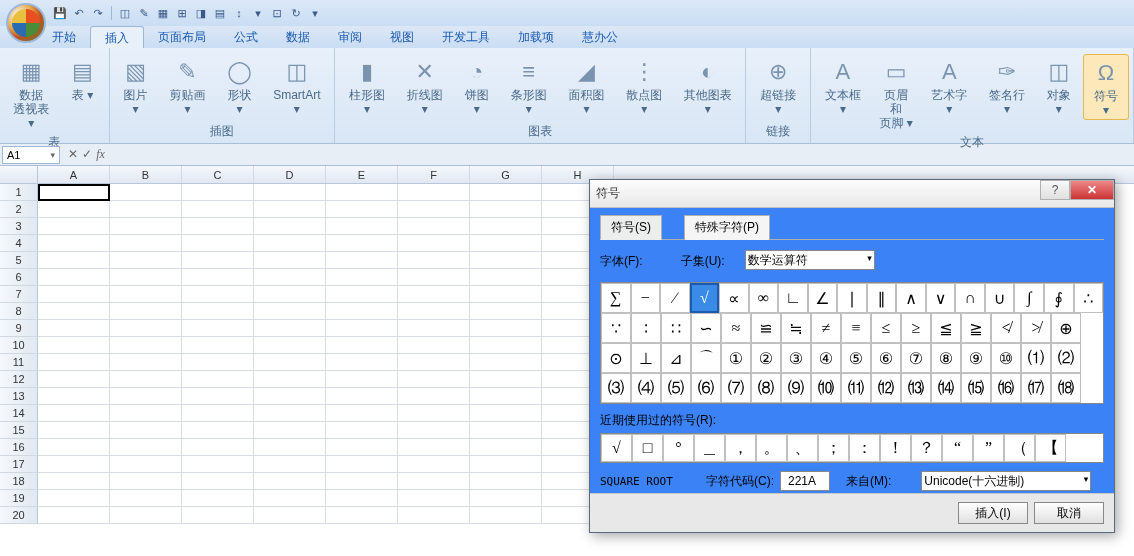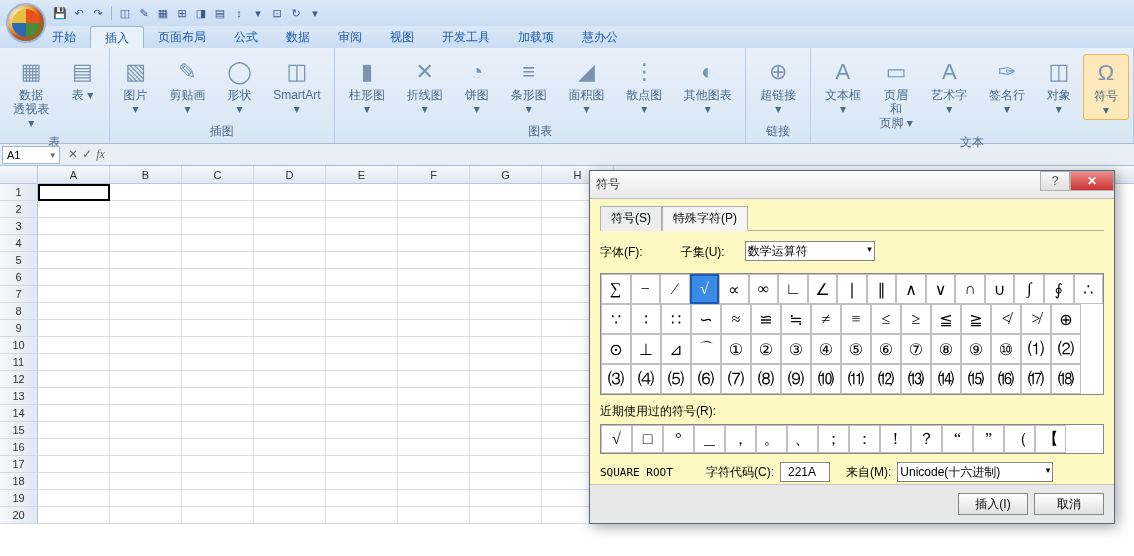--- a/index.html
+++ b/index.html
@@ -43,29 +43,29 @@
 .colcell { width:72px; border-right:1px solid #d0d8e2; text-align:center; font-size:11px; line-height:18px; color:#333; }
 .gridbody { display:flex; }
 .rowhdrs { width:38px; }
 .rowcell { height:17px; border-bottom:1px solid #d0d8e2; border-right:1px solid #b8c8da; background:linear-gradient(90deg,#f5f8fc,#e0e8f2); text-align:center; font-size:11px; line-height:17px; color:#333; }
 .cells { flex:1; }
 .cellrow { height:17px; display:flex; }
 .cell { width:72px; border-right:1px solid #d8dde4; border-bottom:1px solid #d8dde4; }
 .cell.active { border:2px solid #000; }
 
 
-.dialog { position:absolute; left:589px; top:170px; width:526px; height:354px; background:#fef9c3; border:1px solid #5a6a7a; box-shadow:3px 3px 12px rgba(0,0,0,.35); }
+.dialog { position:absolute; left:589px; top:179px; width:526px; height:354px; background:#3b82f6; border:1px solid #5a6a7a; box-shadow:3px 3px 12px rgba(0,0,0,.35); }
 .dlg-title { height:28px; background:linear-gradient(#fdfdfd,#e8e8e8); display:flex; align-items:center; padding:0 6px; border-bottom:1px solid #c0c0c0; position:relative; }
 .dlg-title-text { font-size:12px; color:#333; }
 .dlg-ctrls { position:absolute; right:0; top:0; display:flex; }
 .dlg-help,.dlg-close { width:30px; height:20px; display:flex; align-items:center; justify-content:center; font-size:12px; border:1px solid #b0b0b0; }
 .dlg-help { background:linear-gradient(#f8f8f8,#e0e0e0); color:#555; }
 .dlg-close { background:linear-gradient(#e88,#c33); color:#fff; font-weight:bold; width:44px; }
 .dlg-body { padding:6px 10px 10px; }
-.dlg-tabs { display:flex; border-bottom:1px solid #b0b0b0; }
+.dlg-tabs { display:flex; border-bottom:1px solid #b0b0b0;gap:22px; }
 .dlg-tab { padding:3px 10px; font-size:12px; border:1px solid #b0b0b0; border-bottom:none; background:#f5f5f5; cursor:pointer; position:relative; top:1px; }
 .dlg-tab.active { background:#eceeee; border-bottom:1px solid #eceeee; }
 
 .dlg-row { display:flex; align-items:flex-end; margin:10px 0 12px; font-size:12px; gap:20px; }
 .dlg-select { height:20px; border:1px solid #888; background:#fff; font-size:12px; padding:1px 2px; }
 .sel-wrap { position:relative; display:inline-flex; }
 .sel-wrap::after { content:'▾'; position:absolute; right:3px; top:3px; font-size:9px; pointer-events:none; }
 
 .sym-grid { border:1px solid #888; background:#fff; }
 .sym-row { display:flex; }
@@ -596,21 +596,21 @@
         <div class="sym-cell">（</div>
         <div class="sym-cell">【</div>
       </div>
 
     <div class="dlg-foot">
       <span style="width:100px;font-family:monospace;font-size:11px">SQUARE ROOT</span>
       <span>字符代码(C):</span>
       <input class="dlg-input" style="width: 50px;" value="221A">
       <span style="margin-left:10px">来自(M):</span>
       <span class="sel-wrap">
-          <input class="dlg-select" style="width: 156px;" value="Unicode(十六进制)">
+          <input class="dlg-select" style="width: 170px; margin-left: 24px;" value="Unicode(十六进制)">
         </span>
     </div>
   </div>
   <div class="dlg-btns">
     <button class="dlg-btn">插入(I)</button>
     <button class="dlg-btn">取消</button>
   </div>
 </div>
 
 </body></html>

